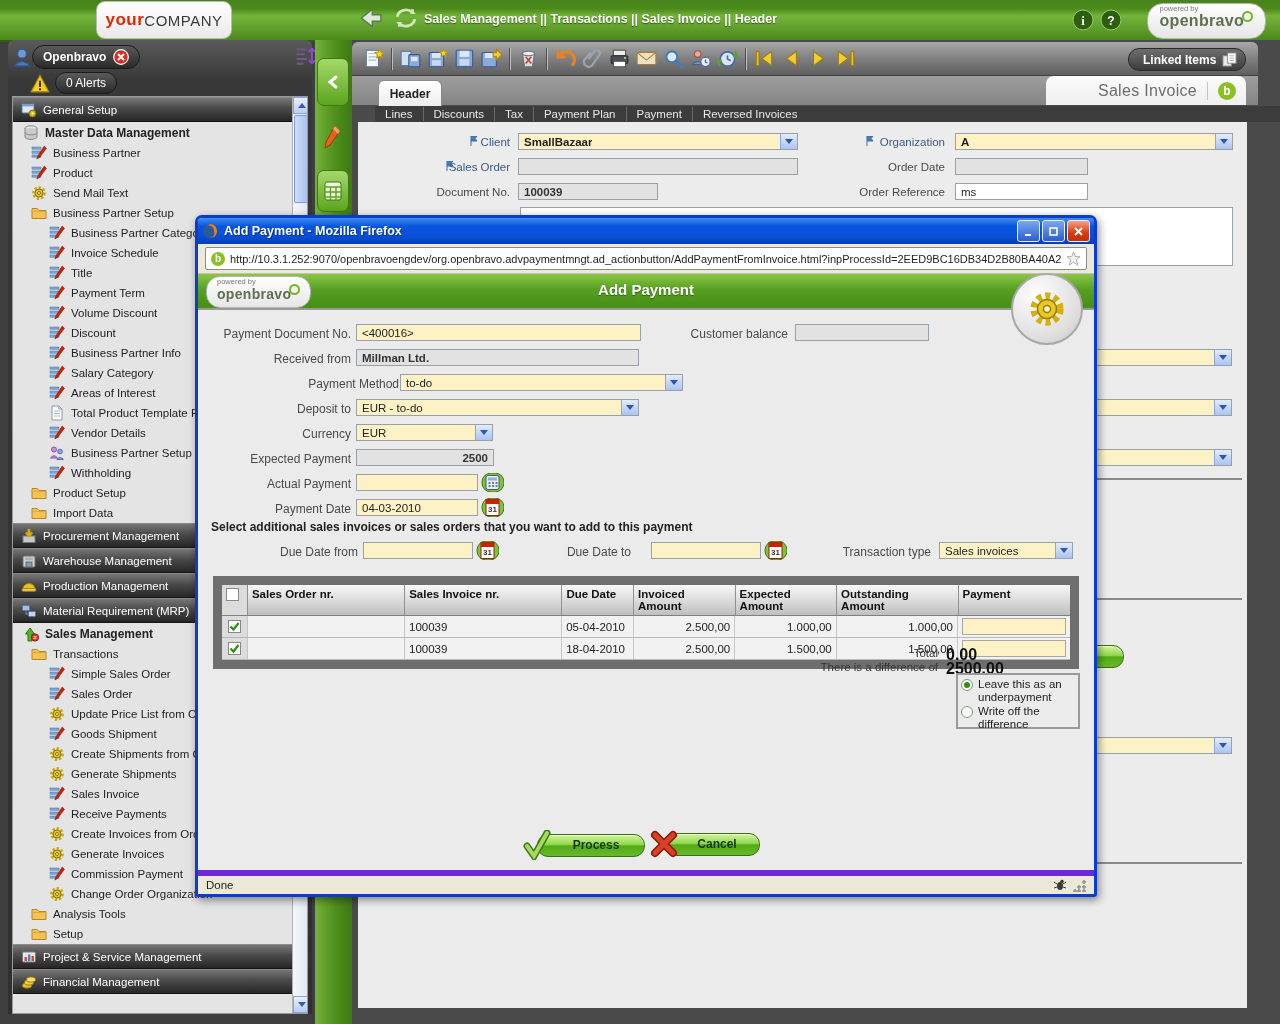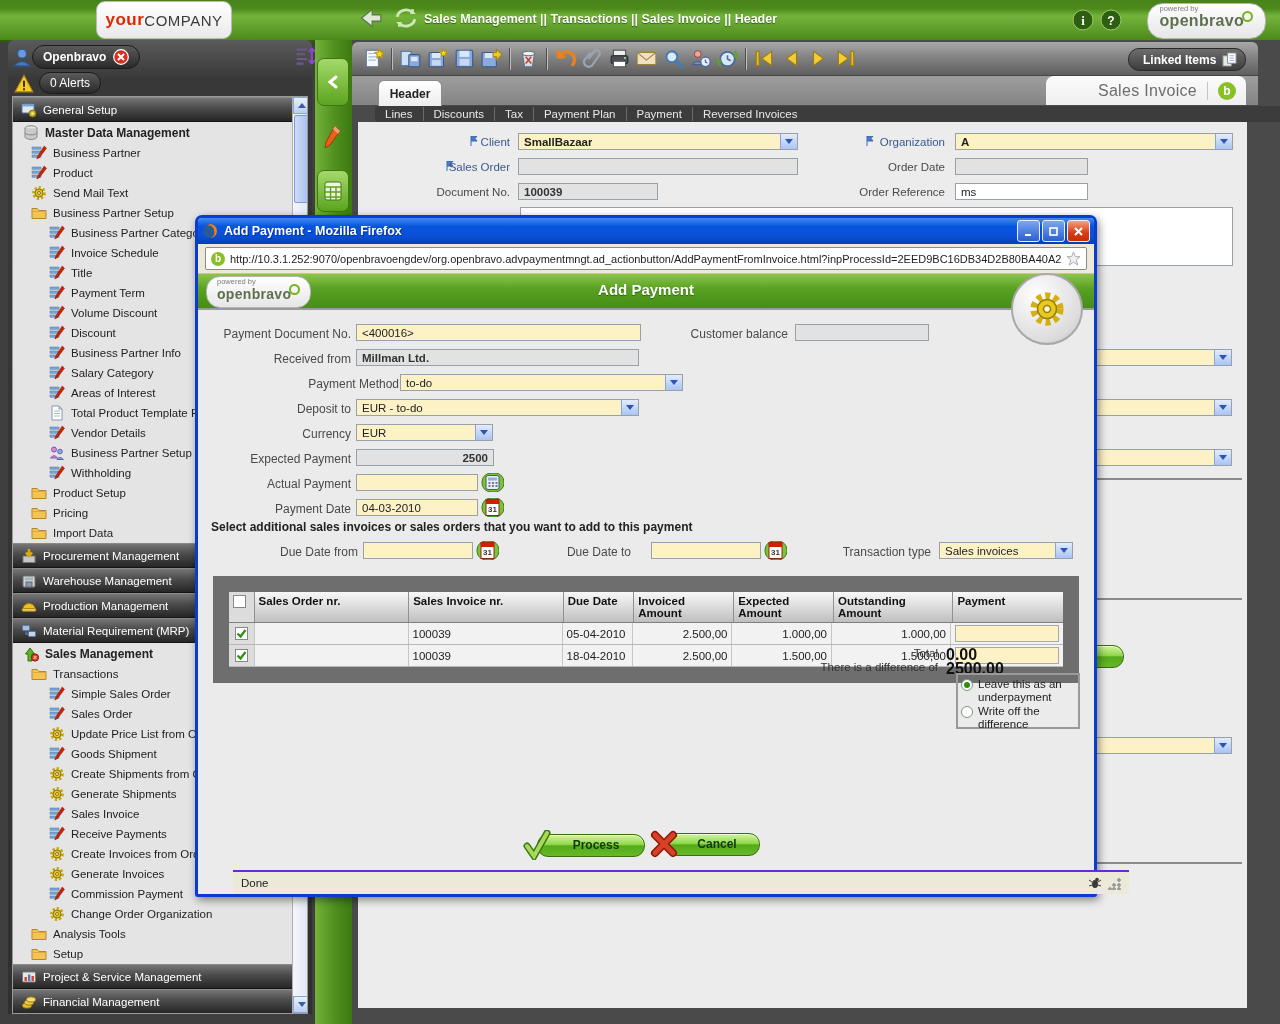--- a/index.html
+++ b/index.html
@@ -22,21 +22,21 @@
   .ob-powered{font-size:7.5px;color:#7a7a7a;line-height:8px;}
   .ob-brand{font-size:16px;font-weight:bold;color:#5f7050;letter-spacing:.3px;line-height:16px;position:relative;padding-right:9px;}
   .ob-brand::after{content:"";position:absolute;right:0;top:-2px;width:7px;height:7px;border:2px solid #76b41f;border-radius:50%;}
 
   
   #sidebar{position:absolute;left:8px;top:40px;width:304px;height:974px;
     background:linear-gradient(180deg,#5a5a5a,#383838 40px,#303030);border-radius:6px 6px 0 0;}
   #sb-user{position:absolute;left:4px;top:4px;height:26px;display:flex;align-items:center;}
   .sb-pill{background:linear-gradient(180deg,#5a5a5a,#2a2a2a);border:1px solid #1c1c1c;border-radius:12px;
     color:#fff;font-weight:bold;font-size:12px;padding:3px 10px;display:flex;align-items:center;}
-  #sb-alerts{position:absolute;left:6px;top:32px;height:22px;display:flex;align-items:center;text-align:right;}
+  #sb-alerts{position:absolute;left:22px;top:32px;height:22px;display:flex;align-items:center;text-align:right;}
   #sb-menu-panel{position:absolute;left:4px;top:56px;width:296px;height:918px;background:#e4e4e4;border:1px solid #9a9a9a;box-sizing:border-box;overflow:hidden;}
   #sb-menu{position:absolute;left:0;top:0;width:279px;}
   .m-row{display:flex;align-items:center;font-size:11.5px;color:#222;white-space:nowrap;overflow:hidden;cursor:default;}
   .m-row .mi{flex:0 0 auto;margin-right:6px;}
   .m-section{height:23px;background:linear-gradient(180deg,#767676,#4a4a4a 45%,#262626);color:#fff;
     border-top:1px solid #8a8a8a;border-bottom:1px solid #141414;padding-left:8px;font-size:11.5px;}
   .m-top{height:21px;font-weight:bold;font-size:12px;padding-left:10px;}
   .m-item{height:20px;padding-left:18px;}
   .m-sub{height:20px;padding-left:36px;}
   
@@ -116,41 +116,41 @@
     background:linear-gradient(180deg,#8cc648 0%,#57a022 45%,#468e14 100%);border-bottom:2px solid #9a9a9a;}
   #pp-logo{position:absolute;left:8px;top:2px;height:28px;padding:1px 10px;border-radius:14px;
     background:linear-gradient(180deg,#fff,#e6e6e6);border:1px solid #b5b5b5;}
   #pp-green .title{position:absolute;left:0;top:7px;width:100%;text-align:center;color:#fff;font-weight:bold;font-size:15px;text-shadow:0 1px 1px #2e5e0e;}
   #gear-badge{position:absolute;left:813px;top:55px;width:72px;height:72px;border-radius:50%;z-index:3;
     background:radial-gradient(circle at 35% 30%,#ffffff,#dcdcdc 70%,#bfbfbf);border:2px solid #a8a8a8;box-sizing:border-box;
     display:flex;align-items:center;justify-content:center;}
   .pp-lbl{position:absolute;font-size:12px;color:#4a4a4a;white-space:nowrap;text-align:right;}
   #pp-select-text{position:absolute;left:13px;top:302px;font-weight:bold;font-size:12px;color:#222;}
   
-  #pp-table{position:absolute;left:15px;top:358px;width:866px;background:#6e6e6e;padding:16px;box-sizing:border-box;}
+  #pp-table{position:absolute;left:15px;top:358px;width:866px;background:#6e6e6e;padding:9px;box-sizing:border-box;}
   .t-head{display:flex;background:linear-gradient(180deg,#f8f8f8,#d9d9d9 55%,#bfbfbf);border-bottom:1px solid #808080;}
   .t-head .c{font-weight:bold;font-size:11.5px;color:#111;padding:3px 4px;border-right:1px solid #909090;box-sizing:border-box;}
   .t-row{display:flex;background:#f2f2f2;border-bottom:1px solid #b8b8b8;}
   .t-row .c{font-size:11.5px;color:#222;padding:2px 4px;border-right:1px solid #c6c6c6;box-sizing:border-box;display:flex;align-items:center;}
   .c0{width:26px;justify-content:center;background:#dcdcdc;}
   .c1{width:158px;} .c2{width:158px;} .c3{width:72px;} .c4{width:102px;justify-content:flex-end;} 
   .c5{width:102px;justify-content:flex-end;} .c6{width:122px;justify-content:flex-end;} .c7{width:112px;border-right:none !important;}
   .num{text-align:right;justify-content:flex-end;}
   .cb{width:13px;height:13px;background:#fff;border:1px solid #888;box-sizing:border-box;display:flex;align-items:center;justify-content:center;}
   .pay-inp{width:104px;height:15px;background:#fdf2c5;border:1px solid #a8a8a8;}
   
   .tot-lbl{position:absolute;font-size:11.5px;color:#333;text-align:right;}
   .tot-val{position:absolute;font-size:16px;font-weight:bold;color:#111;}
   #radio-box{position:absolute;left:758px;top:455px;width:124px;height:56px;border:2px solid #9a9a9a;box-sizing:border-box;padding:3px 2px 0 3px;}
   .r-opt{display:flex;gap:5px;font-size:11.5px;color:#222;line-height:13px;margin-bottom:1px;}
   .radio{flex:0 0 auto;width:12px;height:12px;border-radius:50%;background:#fff;border:1px solid #7a9a7a;box-sizing:border-box;margin-top:1px;
     display:flex;align-items:center;justify-content:center;}
   .radio.on::after{content:"";width:6px;height:6px;border-radius:50%;background:#2e8f0e;}
-  #pp-status{position:absolute;left:0;bottom:0;width:100%;height:24px;background:#ece9d8;border-top:2px solid #6d28d9;
-    display:flex;align-items:center;font-size:11.5px;color:#222;padding:0 8px;box-sizing:border-box;margin-left:35px;}
+  #pp-status{position:absolute;left:0;bottom:0;width:100%;height:24px;background:#ece9d8;border-top:6px solid #6d28d9;
+    display:flex;align-items:center;font-size:11.5px;color:#222;padding:0 8px;box-sizing:border-box;}
   .grip{margin-left:6px;width:13px;height:13px;background:
     radial-gradient(circle at 11px 3px,#999 1.5px,transparent 2px),
     radial-gradient(circle at 11px 8px,#999 1.5px,transparent 2px),
     radial-gradient(circle at 6px 8px,#999 1.5px,transparent 2px),
     radial-gradient(circle at 11px 12px,#999 1.5px,transparent 2px),
     radial-gradient(circle at 6px 12px,#999 1.5px,transparent 2px),
     radial-gradient(circle at 2px 12px,#999 1.5px,transparent 2px);}
   .ico-cal{width:22px;height:18px;position:relative;cursor:pointer;}
 </style>
 </head>
@@ -435,29 +435,20 @@
             <span>Withholding</span>
           </div>
           <div class="m-row m-item">
             <span class="mi">
               <svg width="16" height="16" viewBox="0 0 16 16" xmlns="http://www.w3.org/2000/svg">
                 <path d="M1 3.5 H6.2 L8 5.5 H15 V13.5 H1 Z" fill="#f4c452" stroke="#b8862a"></path>
                 <path d="M1 6.5 H15" stroke="#e0a83a"></path>
               </svg>
             </span>
             <span>Product Setup</span>
-          </div>
-          <div class="m-row m-item">
-            <span class="mi">
-              <svg width="16" height="16" viewBox="0 0 16 16" xmlns="http://www.w3.org/2000/svg">
-                <path d="M1 3.5 H6.2 L8 5.5 H15 V13.5 H1 Z" fill="#f4c452" stroke="#b8862a"></path>
-                <path d="M1 6.5 H15" stroke="#e0a83a"></path>
-              </svg>
-            </span>
-            <span>Pricing</span>
           </div>
           <div class="m-row m-item">
             <span class="mi">
               <svg width="16" height="16" viewBox="0 0 16 16" xmlns="http://www.w3.org/2000/svg">
                 <path d="M1 3.5 H6.2 L8 5.5 H15 V13.5 H1 Z" fill="#f4c452" stroke="#b8862a"></path>
                 <path d="M1 6.5 H15" stroke="#e0a83a"></path>
               </svg>
             </span>
             <span>Import Data</span>
           </div>

